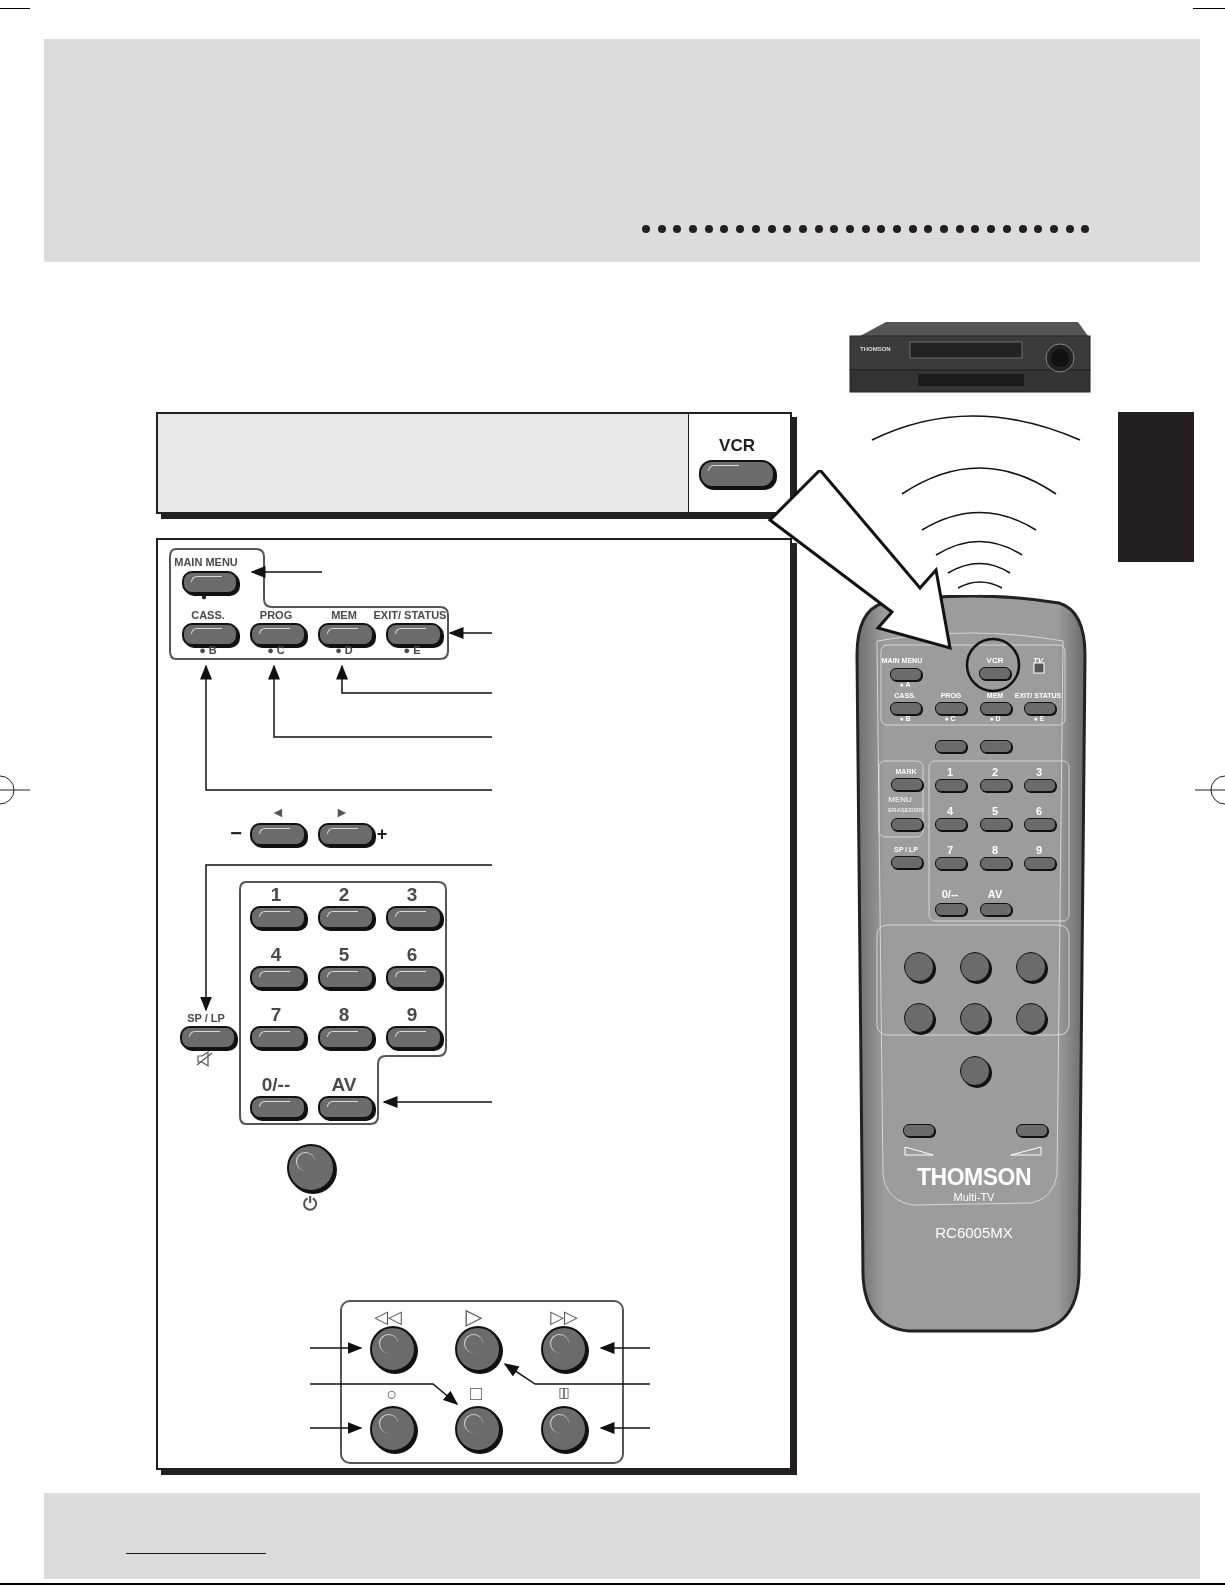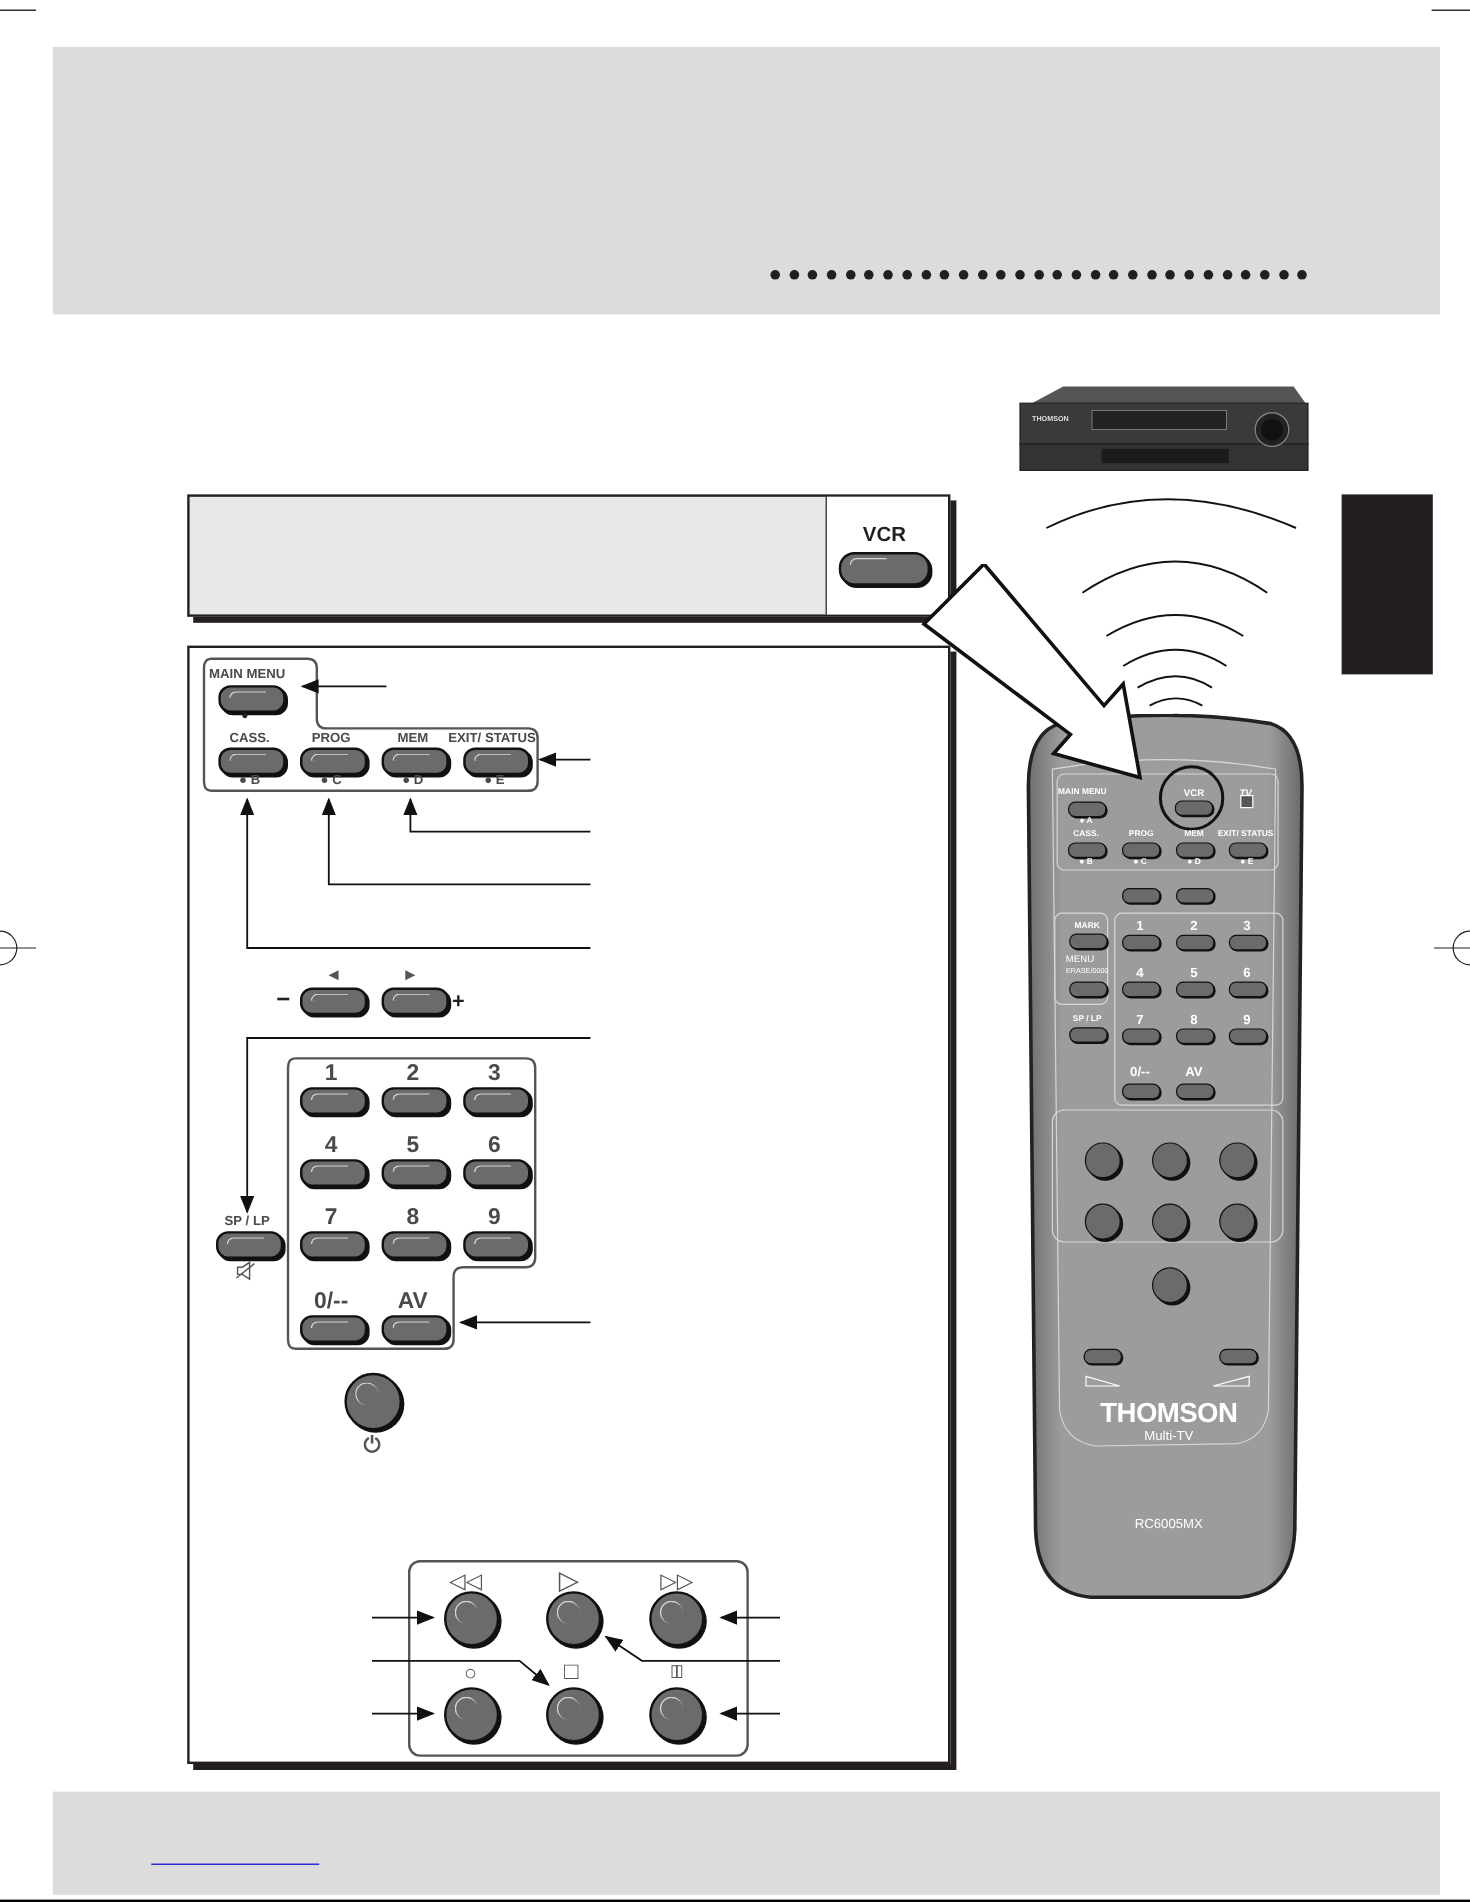--- a/index.html
+++ b/index.html
@@ -315,17 +315,17 @@
 <div class="rem-rbtn" style="left:904px;top:1003px;"></div>
 <div class="rem-rbtn" style="left:960px;top:1003px;"></div>
 <div class="rem-rbtn" style="left:1016px;top:1003px;"></div>
 <div class="rem-rbtn" style="left:960px;top:1056px;"></div>
 
 <div class="rem-btn" style="left:903px;top:1124px;"></div>
 <div class="rem-btn" style="left:1016px;top:1124px;"></div>
 
 <div class="rl" style="left:900px;top:1164px;width:148px;font-size:23px;letter-spacing:-0.5px;">THOMSON</div>
 <div class="rl" style="left:930px;top:1191px;width:88px;font-size:11px;font-weight:normal;">Multi-TV</div>
-<div class="rl" style="left:930px;top:1264px;width:88px;font-size:11px;font-weight:normal;">RC6005MX</div>
+<div class="rl" style="left:930px;top:1224px;width:88px;font-size:15px;font-weight:normal;">RC6005MX</div>
 
 <div class="abs footer-band"></div>
 <div class="abs footer-link"></div>
 <div class="abs bottom-rule"></div>
 
 </body></html>

